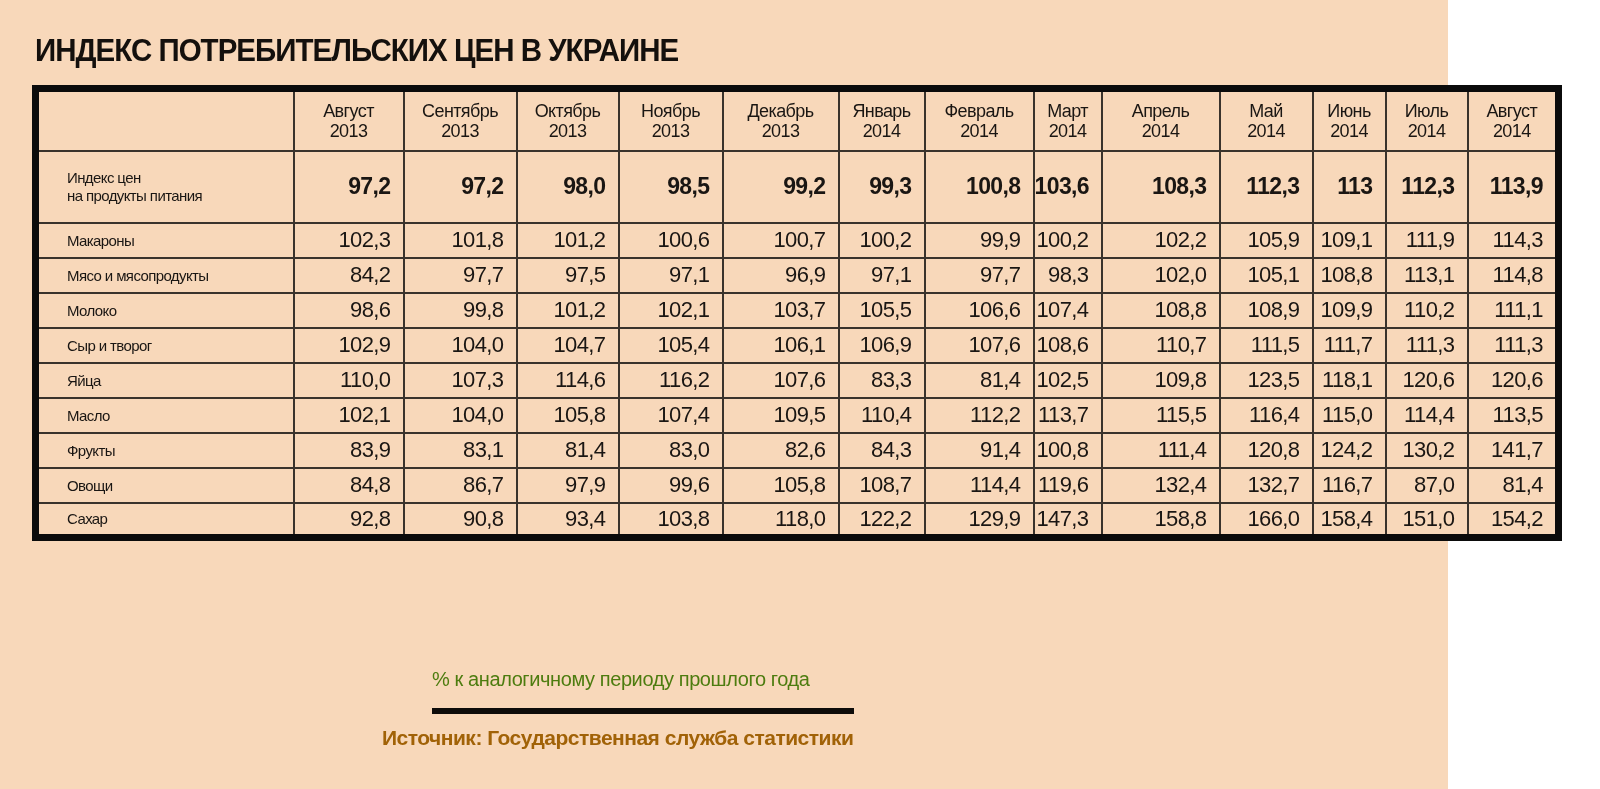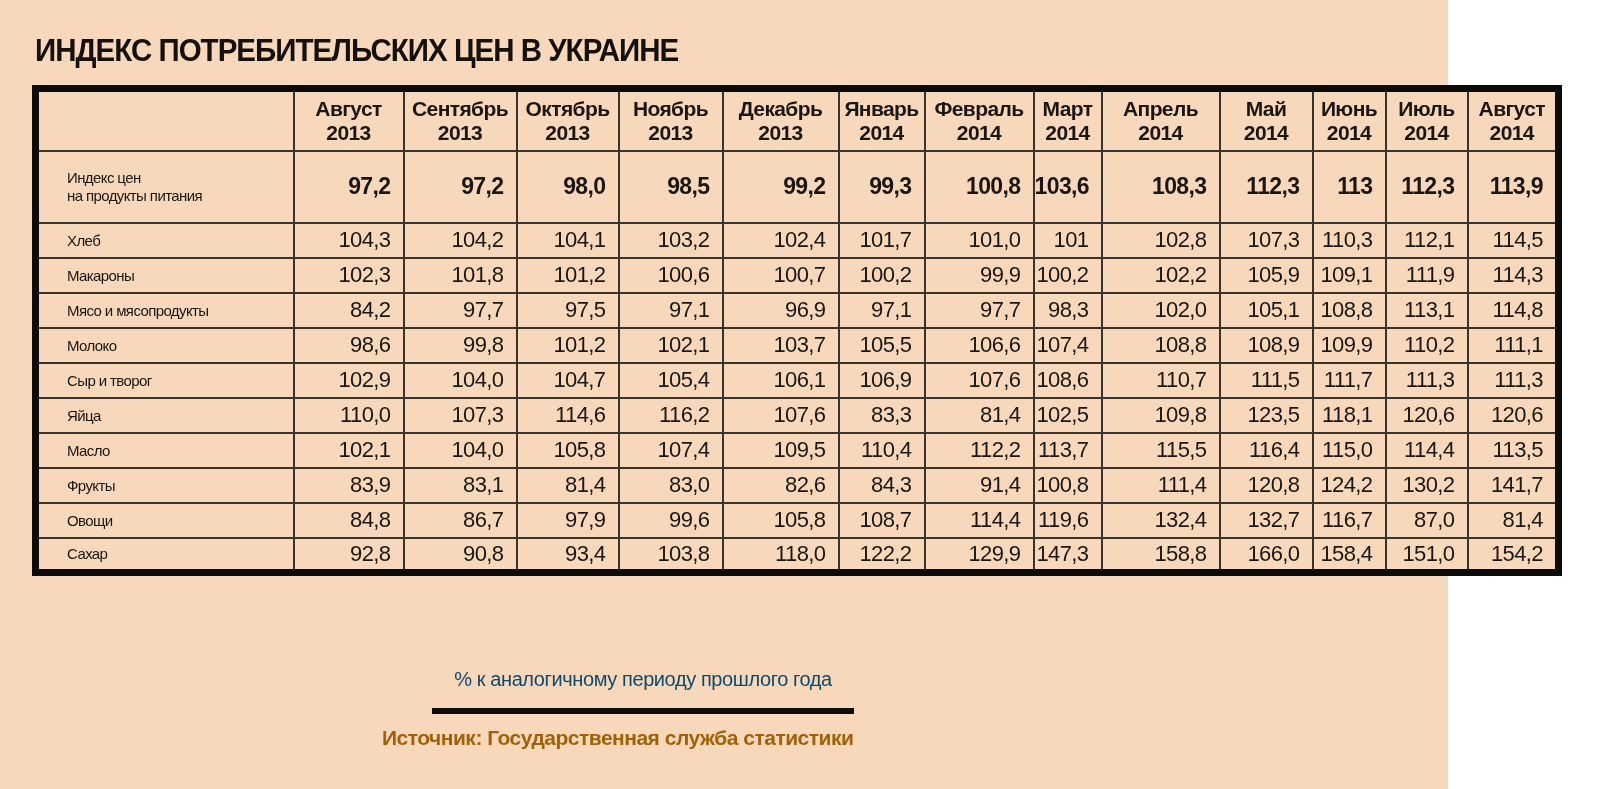--- a/index.html
+++ b/index.html
@@ -37,22 +37,22 @@
     color: #1a1613;
     letter-spacing: -0.6px;
   }
   table.cpi th, table.cpi td {
     border: 2px solid #3a332c;
     padding: 0;
     overflow: hidden;
   }
   table.cpi thead tr { height: 62px; }
   table.cpi thead th {
-    font-weight: bold;
-    font-size: 21px;
+    font-weight: normal;
+    font-size: 18px;
     line-height: 1.12;
     text-align: center;
     vertical-align: middle;
   }
   table.cpi tr.summary-row { height: 72px; }
   table.cpi tr.summary-row th {
     font-size: 21px;
     font-weight: bold;
     text-align: left;
     padding-left: 28px;
@@ -75,23 +75,22 @@
     font-size: 22px;
     text-align: right;
     padding-right: 12px;
     vertical-align: middle;
     white-space: nowrap;
   }
   .footer-note {
     position: absolute;
     left: 432px; top: 668px;
     width: 422px;
-    text-align: center;
     font-size: 20px;
-    color: #0c4a6e;
+    color: #4d7c0f;
     letter-spacing: -0.4px;
     white-space: nowrap;
   }
   .footer-divider {
     position: absolute;
     left: 432px; top: 708px;
     width: 422px; height: 6px;
     background: #0e0c0a;
   }
   .footer-source {
@@ -202,36 +201,20 @@
             <td class="num">99,3</td>
             <td class="num">100,8</td>
             <td class="num">103,6</td>
             <td class="num">108,3</td>
             <td class="num">112,3</td>
             <td class="num">113</td>
             <td class="num">112,3</td>
             <td class="num">113,9</td>
           </tr>
           <tr>
-            <th class="rowlabel">Хлеб</th>
-            <td class="num">104,3</td>
-            <td class="num">104,2</td>
-            <td class="num">104,1</td>
-            <td class="num">103,2</td>
-            <td class="num">102,4</td>
-            <td class="num">101,7</td>
-            <td class="num">101,0</td>
-            <td class="num">101</td>
-            <td class="num">102,8</td>
-            <td class="num">107,3</td>
-            <td class="num">110,3</td>
-            <td class="num">112,1</td>
-            <td class="num">114,5</td>
-          </tr>
-          <tr>
             <th class="rowlabel">Макароны</th>
             <td class="num">102,3</td>
             <td class="num">101,8</td>
             <td class="num">101,2</td>
             <td class="num">100,6</td>
             <td class="num">100,7</td>
             <td class="num">100,2</td>
             <td class="num">99,9</td>
             <td class="num">100,2</td>
             <td class="num">102,2</td>

